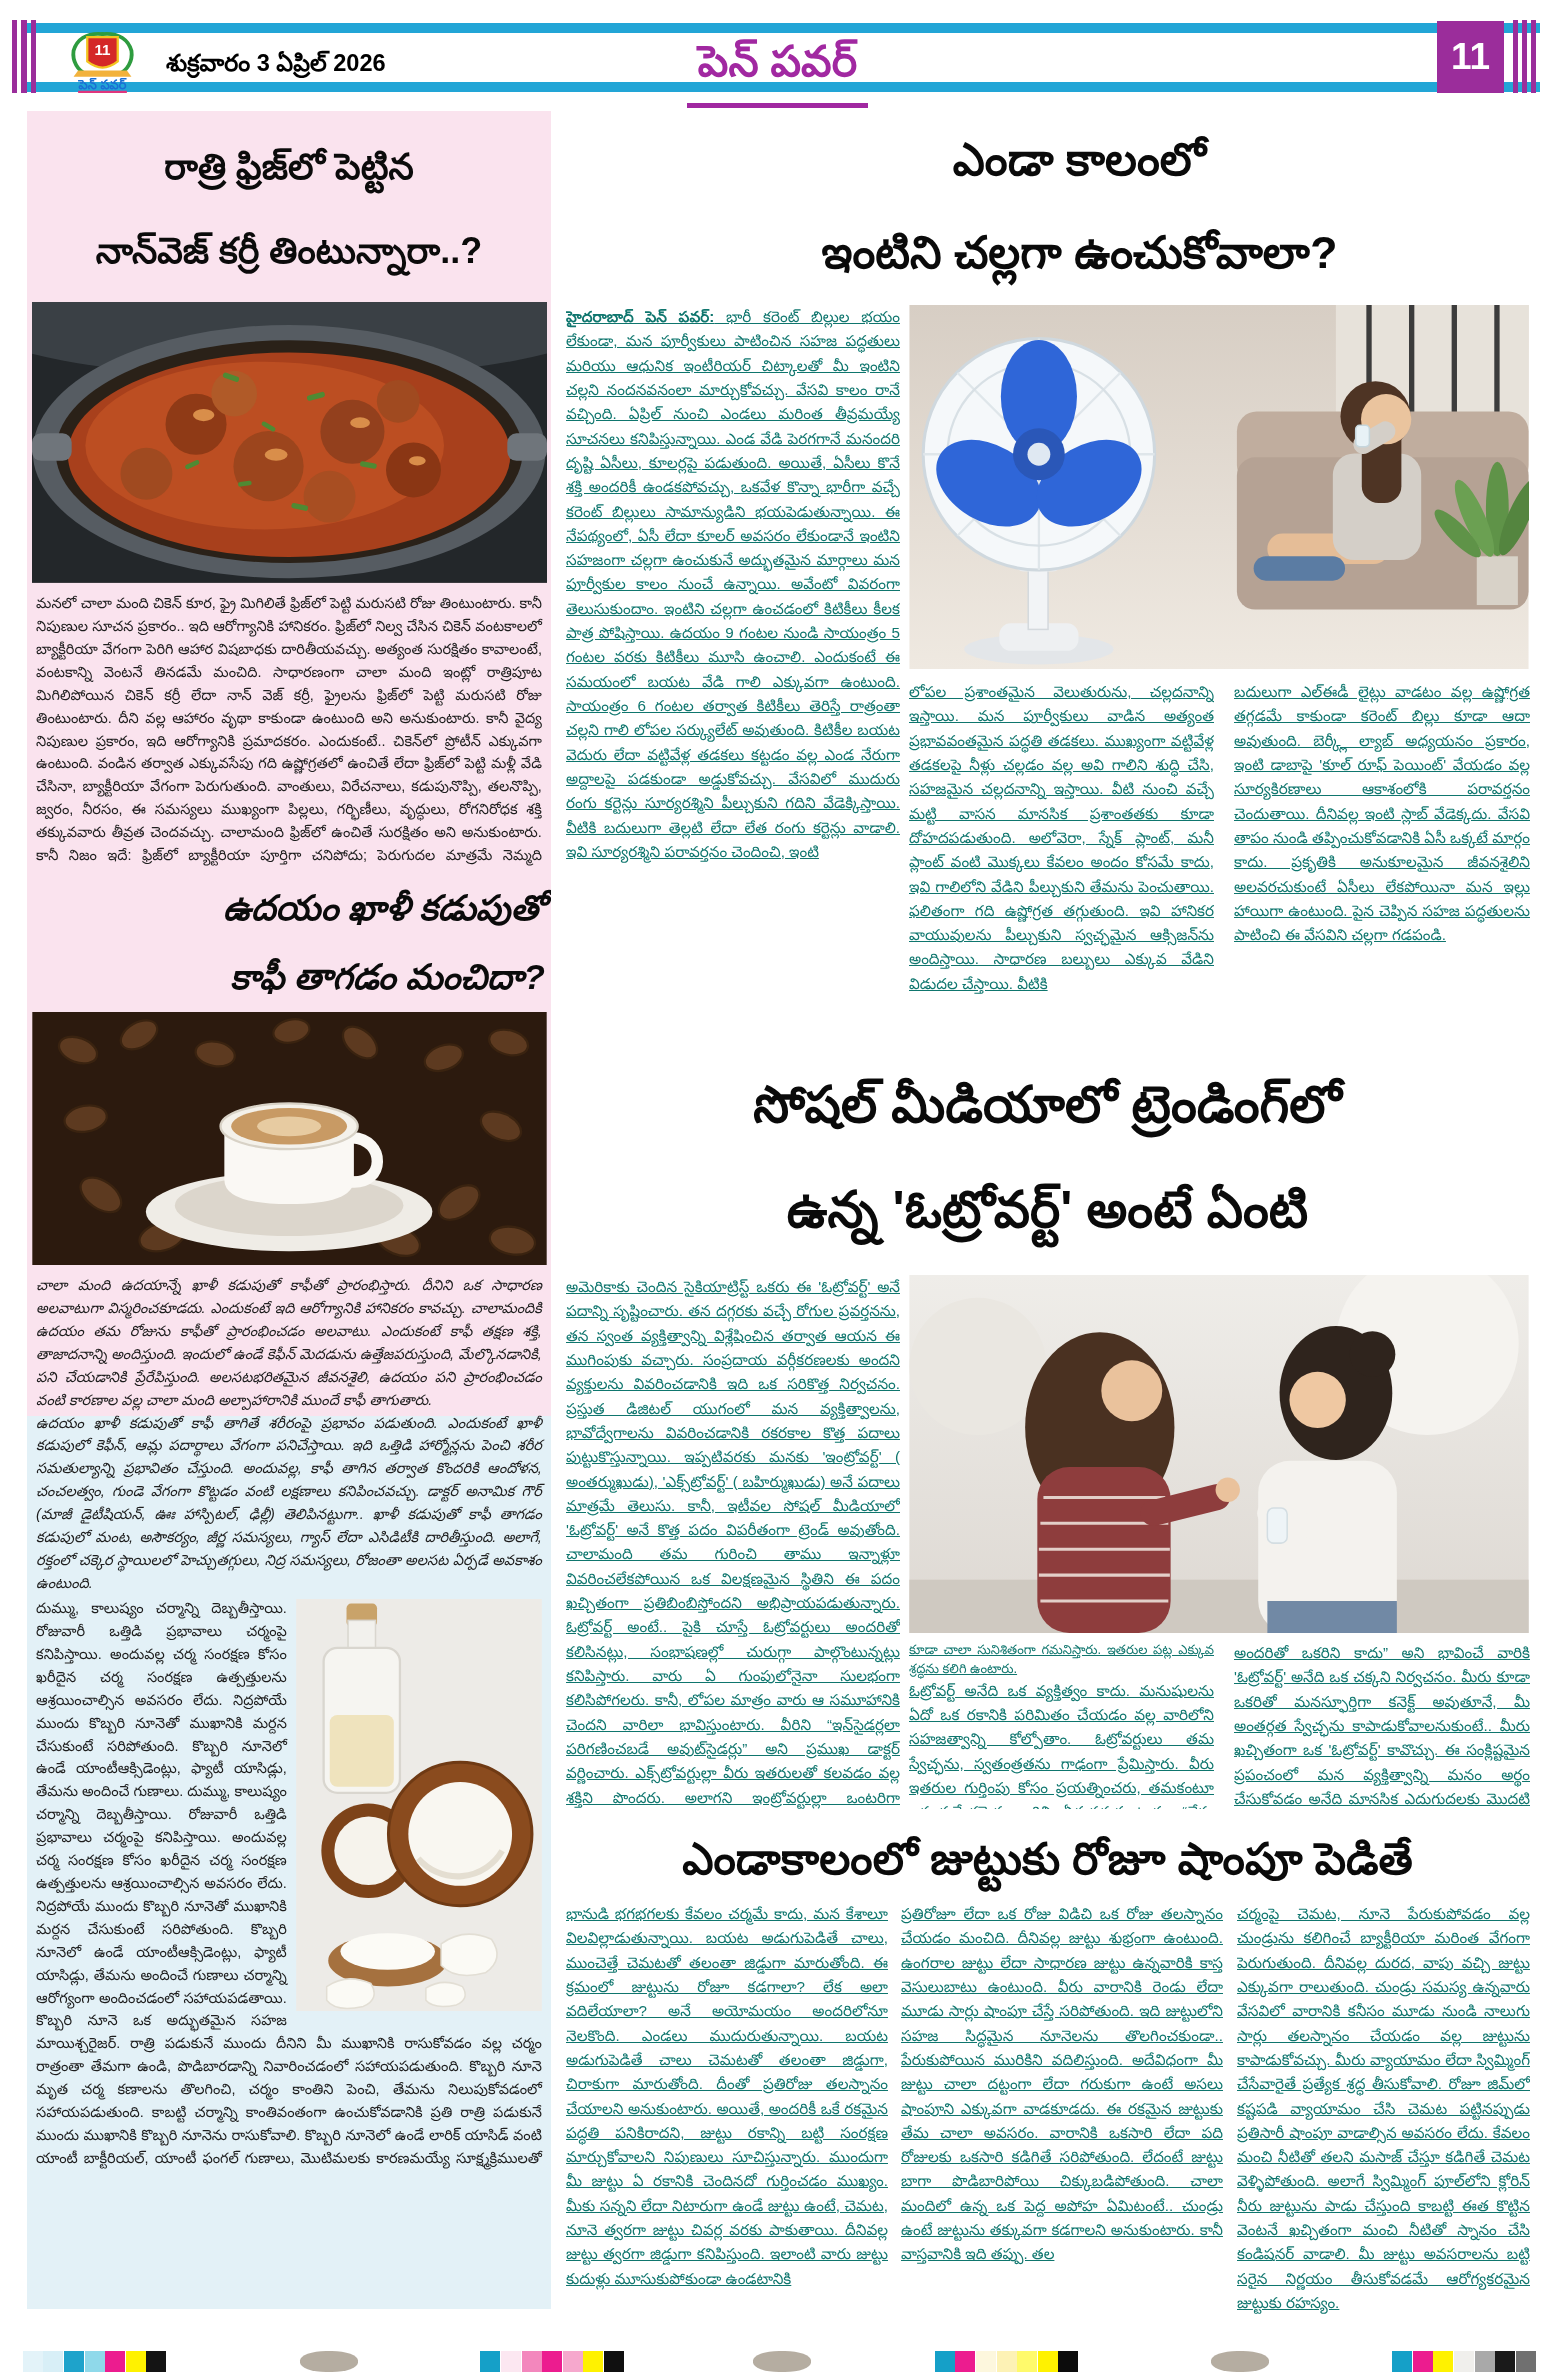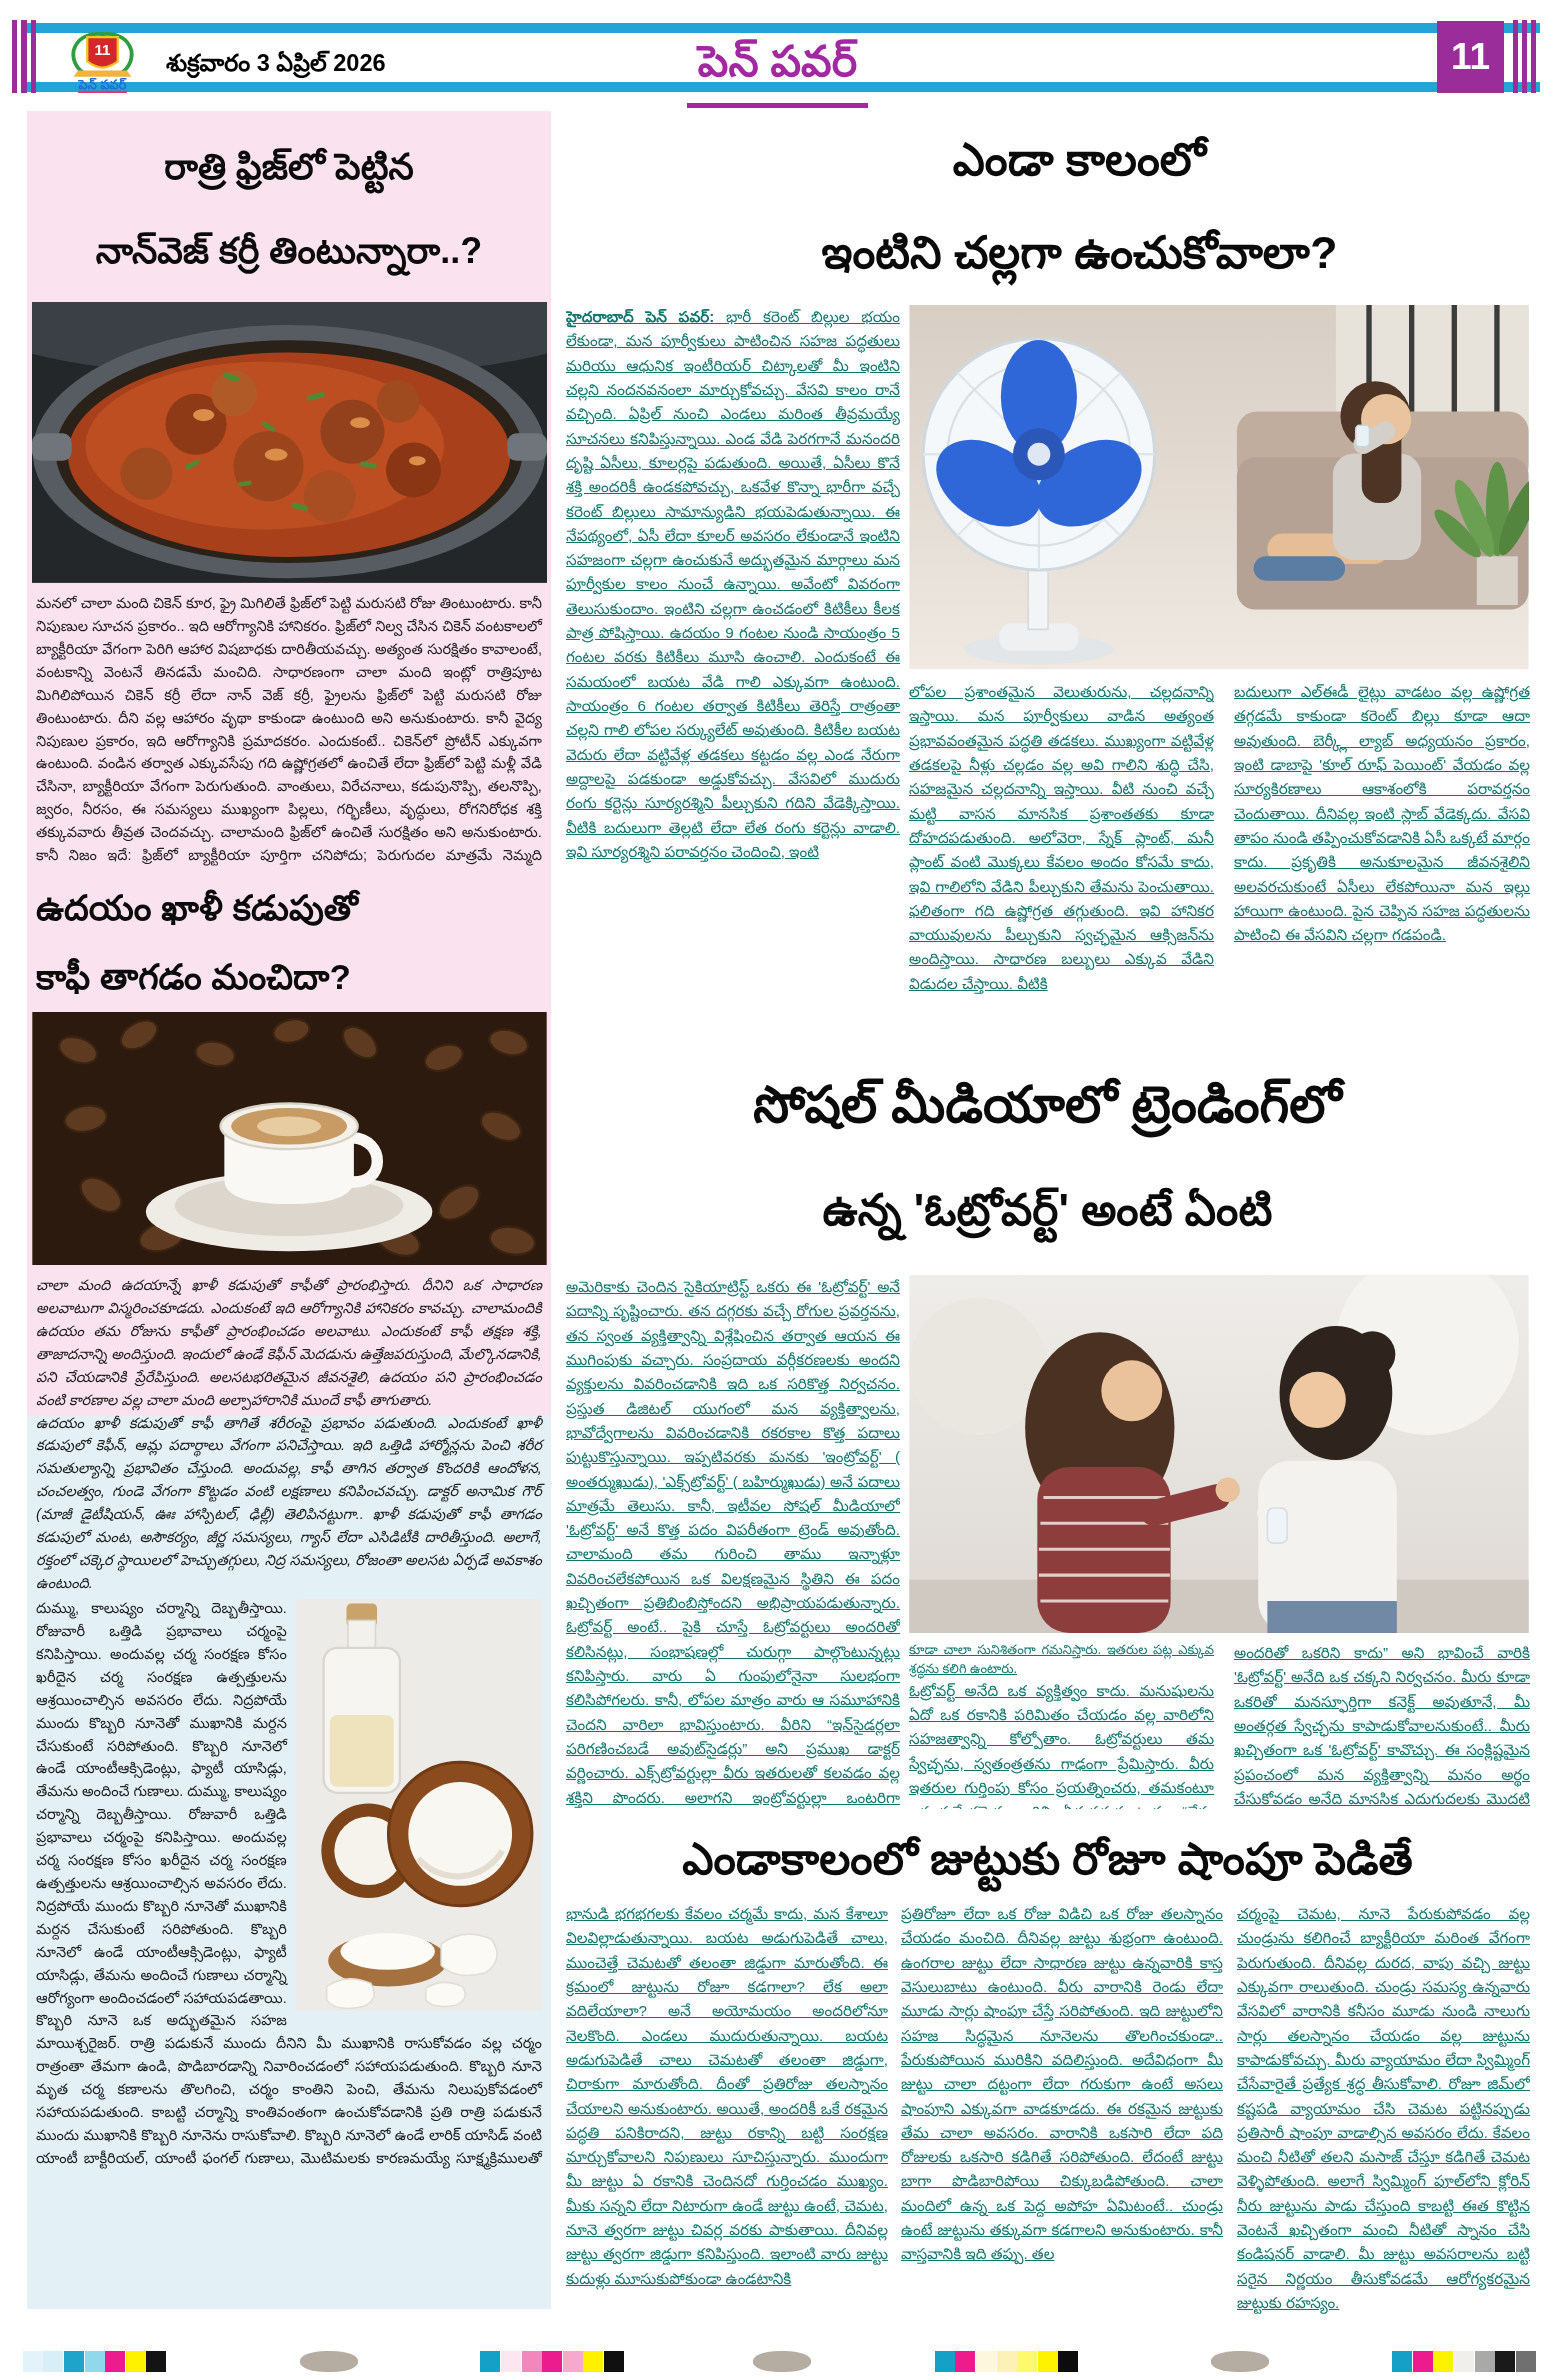--- a/index.html
+++ b/index.html
@@ -14,21 +14,21 @@
   .masthead-wrap{position:absolute;left:0;top:37px;width:1555px;text-align:center;}
   .masthead{display:inline-block;font-size:43px;font-weight:bold;color:#a128a1;
             border-bottom:5.3px solid #a128a1;padding:0 10.7px 6.1px;}
   .logo{position:absolute;left:55px;top:30.5px;}
   
   .leftcol{position:absolute;left:27px;top:111px;width:524px;height:2198px;
            background:linear-gradient(to bottom,#fae3ee 0px,#fae3ee 1305px,#e3f1f7 1305px,#e3f1f7 100%);}
   .lc{box-sizing:border-box;overflow:hidden;}
   .headline{font-weight:bold;color:#0b0b0b;}
   .hA{height:191px;font-size:36px;line-height:84px;text-align:center;padding-top:13.7px;}
-  .hB{height:145px;font-size:35px;line-height:69px;text-align:left;padding:6.1px 6.1px 0 9.1px;}
+  .hB{height:145px;font-size:35px;line-height:69px;text-align:right;padding:6.1px 6.1px 0 9.1px;font-style:italic;}
   .hC{height:111px;font-size:33px;line-height:52px;text-align:left;padding:4.6px 6.1px 0 9.1px;}
   .photo-wrap{text-align:center;}
   .body{font-size:14.5px;line-height:1.58;text-align:justify;color:#1d1d1d;padding:6.1px 9.1px;}
   .bodyA{height:281px;}
   .bodyB{height:323px;font-style:italic;}
   .bodyC{height:579px;}
   .coconut-float{float:right;margin:1.5px 0 4.6px 9.1px;}
   
   .abs{position:absolute;box-sizing:border-box;overflow:hidden;}
   .rhead{font-weight:bold;color:#0a0a0a;text-align:center;}
@@ -239,21 +239,21 @@
 
   <div class="abs rcol" style="left:566px;top:305px;width:334px;height:717px;">
     <span class="lead">హైదరాబాద్ పెన్ పవర్:</span>
     <span>భారీ కరెంట్ బిల్లుల భయం లేకుండా, మన పూర్వీకులు పాటించిన సహజ పద్ధతులు మరియు ఆధునిక ఇంటీరియర్ చిట్కాలతో మీ ఇంటిని చల్లని నందనవనంలా మార్చుకోవచ్చు. వేసవి కాలం రానే వచ్చింది. ఏప్రిల్ నుంచి ఎండలు మరింత తీవ్రమయ్యే సూచనలు కనిపిస్తున్నాయి. ఎండ వేడి పెరగగానే మనందరి దృష్టి ఏసీలు, కూలర్లపై పడుతుంది. అయితే, ఏసీలు కొనే శక్తి అందరికీ ఉండకపోవచ్చు, ఒకవేళ కొన్నా భారీగా వచ్చే కరెంట్ బిల్లులు సామాన్యుడిని భయపెడుతున్నాయి. ఈ నేపథ్యంలో, ఏసీ లేదా కూలర్ అవసరం లేకుండానే ఇంటిని సహజంగా చల్లగా ఉంచుకునే అద్భుతమైన మార్గాలు మన పూర్వీకుల కాలం నుంచే ఉన్నాయి. అవేంటో వివరంగా తెలుసుకుందాం. ఇంటిని చల్లగా ఉంచడంలో కిటికీలు కీలక పాత్ర పోషిస్తాయి. ఉదయం 9 గంటల నుండి సాయంత్రం 5 గంటల వరకు కిటికీలు మూసి ఉంచాలి. ఎందుకంటే ఈ సమయంలో బయట వేడి గాలి ఎక్కువగా ఉంటుంది. సాయంత్రం 6 గంటల తర్వాత కిటికీలు తెరిస్తే రాత్రంతా చల్లని గాలి లోపల సర్క్యులేట్ అవుతుంది. కిటికీల బయట వెదురు లేదా వట్టివేళ్ల తడకలు కట్టడం వల్ల ఎండ నేరుగా అద్దాలపై పడకుండా అడ్డుకోవచ్చు. వేసవిలో ముదురు రంగు కర్టెన్లు సూర్యరశ్మిని పీల్చుకుని గదిని వేడెక్కిస్తాయి. వీటికి బదులుగా తెల్లటి లేదా లేత రంగు కర్టెన్లు వాడాలి. ఇవి సూర్యరశ్మిని పరావర్తనం చెందించి, ఇంటి</span>
   </div>
   <div class="abs rcol" style="left:909px;top:680px;width:305px;height:339px;">లోపల ప్రశాంతమైన వెలుతురును, చల్లదనాన్ని ఇస్తాయి. మన పూర్వీకులు వాడిన అత్యంత ప్రభావవంతమైన పద్ధతి తడకలు. ముఖ్యంగా వట్టివేళ్ల తడకలపై నీళ్లు చల్లడం వల్ల అవి గాలిని శుద్ధి చేసి, సహజమైన చల్లదనాన్ని ఇస్తాయి. వీటి నుంచి వచ్చే మట్టి వాసన మానసిక ప్రశాంతతకు కూడా దోహదపడుతుంది. అలోవెరా, స్నేక్ ప్లాంట్, మనీ ప్లాంట్ వంటి మొక్కలు కేవలం అందం కోసమే కాదు, ఇవి గాలిలోని వేడిని పీల్చుకుని తేమను పెంచుతాయి. ఫలితంగా గది ఉష్ణోగ్రత తగ్గుతుంది. ఇవి హానికర వాయువులను పీల్చుకుని స్వచ్ఛమైన ఆక్సిజన్‌ను అందిస్తాయి. సాధారణ బల్బులు ఎక్కువ వేడిని విడుదల చేస్తాయి. వీటికి</div>
   <div class="abs rcol" style="left:1234px;top:680px;width:296px;height:339px;">బదులుగా ఎల్‌ఈడీ లైట్లు వాడటం వల్ల ఉష్ణోగ్రత తగ్గడమే కాకుండా కరెంట్ బిల్లు కూడా ఆదా అవుతుంది. బెర్క్లీ ల్యాబ్ అధ్యయనం ప్రకారం, ఇంటి డాబాపై 'కూల్ రూఫ్ పెయింట్' వేయడం వల్ల సూర్యకిరణాలు ఆకాశంలోకి పరావర్తనం చెందుతాయి. దీనివల్ల ఇంటి స్లాబ్ వేడెక్కదు. వేసవి తాపం నుండి తప్పించుకోవడానికి ఏసీ ఒక్కటే మార్గం కాదు. ప్రకృతికి అనుకూలమైన జీవనశైలిని అలవరచుకుంటే ఏసీలు లేకపోయినా మన ఇల్లు హాయిగా ఉంటుంది. పైన చెప్పిన సహజ పద్ధతులను పాటించి ఈ వేసవిని చల్లగా గడపండి.</div>
 
   <div class="abs rhead" style="left:564px;top:1056px;width:967px;height:215px;">
     <div style="font-size:51px;line-height:98px;">సోషల్ మీడియాలో ట్రెండింగ్‌లో</div>
-    <div style="font-size:44px;line-height:111px;">ఉన్న 'ఓట్రోవర్ట్' అంటే ఏంటి</div>
+    <div style="font-size:51px;line-height:111px;">ఉన్న 'ఓట్రోవర్ట్' అంటే ఏంటి</div>
   </div>
 
   <div class="abs" style="left:909px;top:1275px;width:620px;height:358px;">
     <svg width="620" height="358" viewBox="0 0 813 470">
       <defs>
         <linearGradient id="wbg" x1="0" y1="0" x2="0" y2="1">
           <stop offset="0" stop-color="#efede9"></stop>
             <stop offset="1" stop-color="#ddd8d2"></stop>
         </linearGradient>
       </defs>

